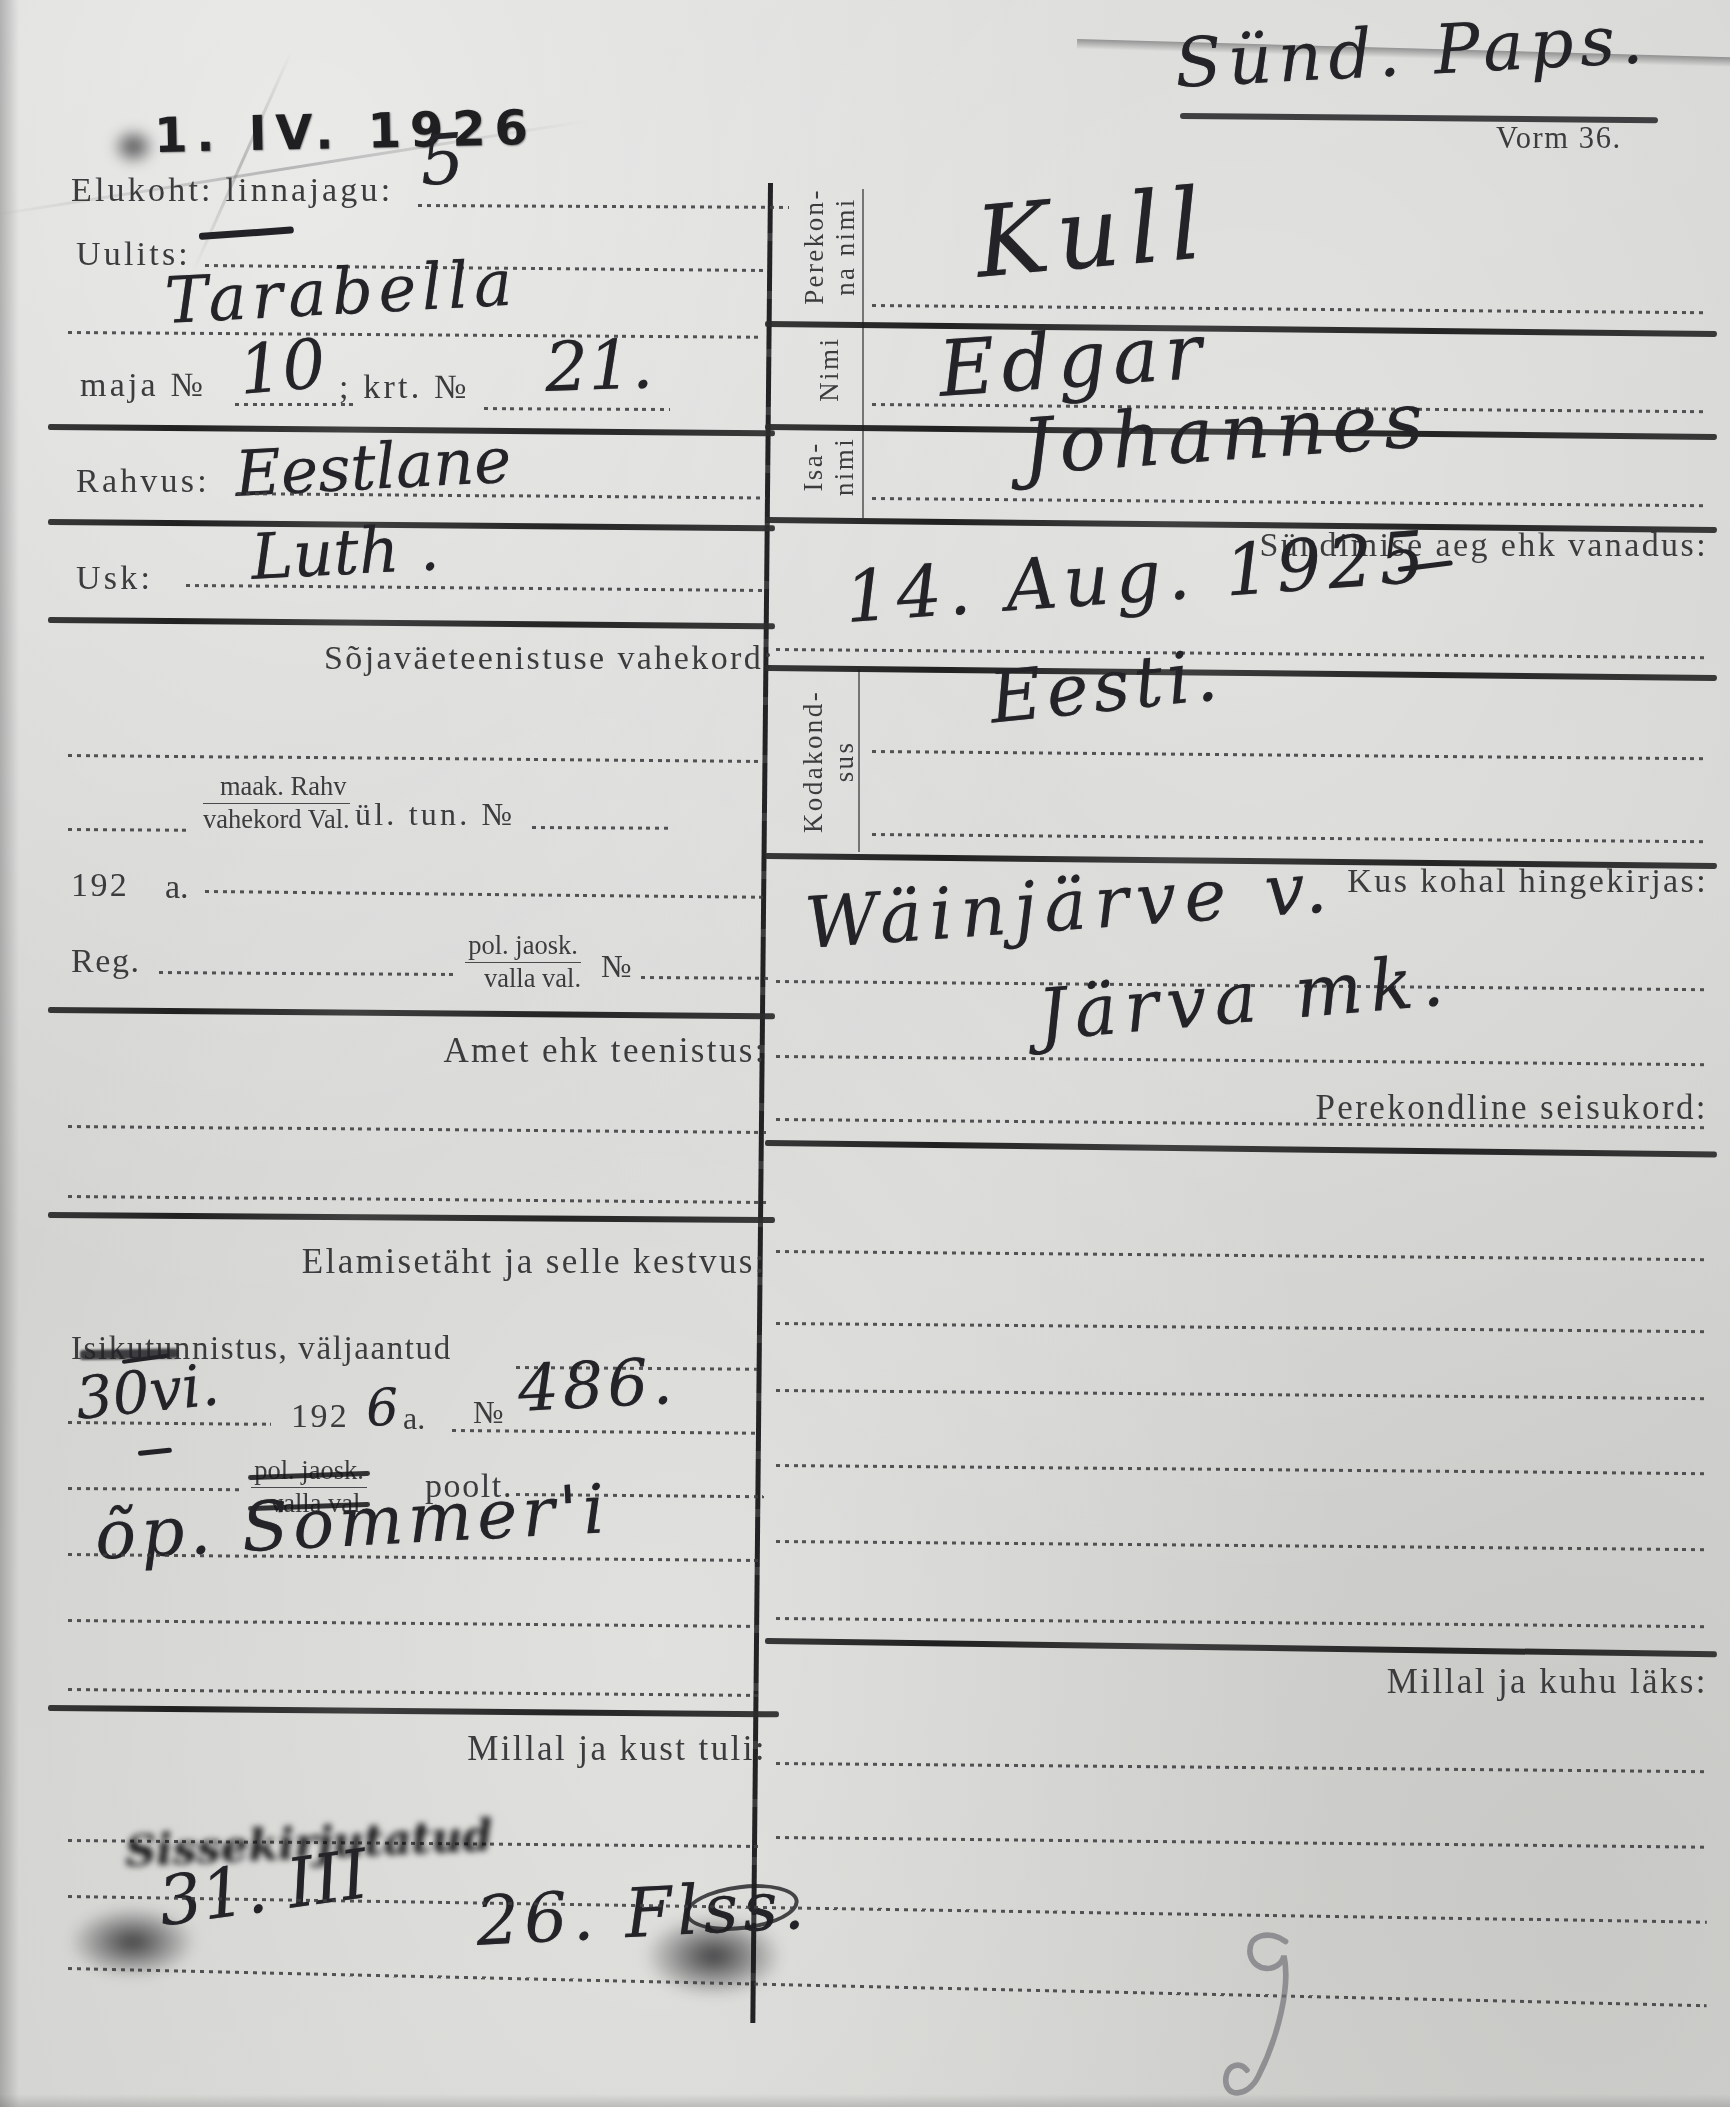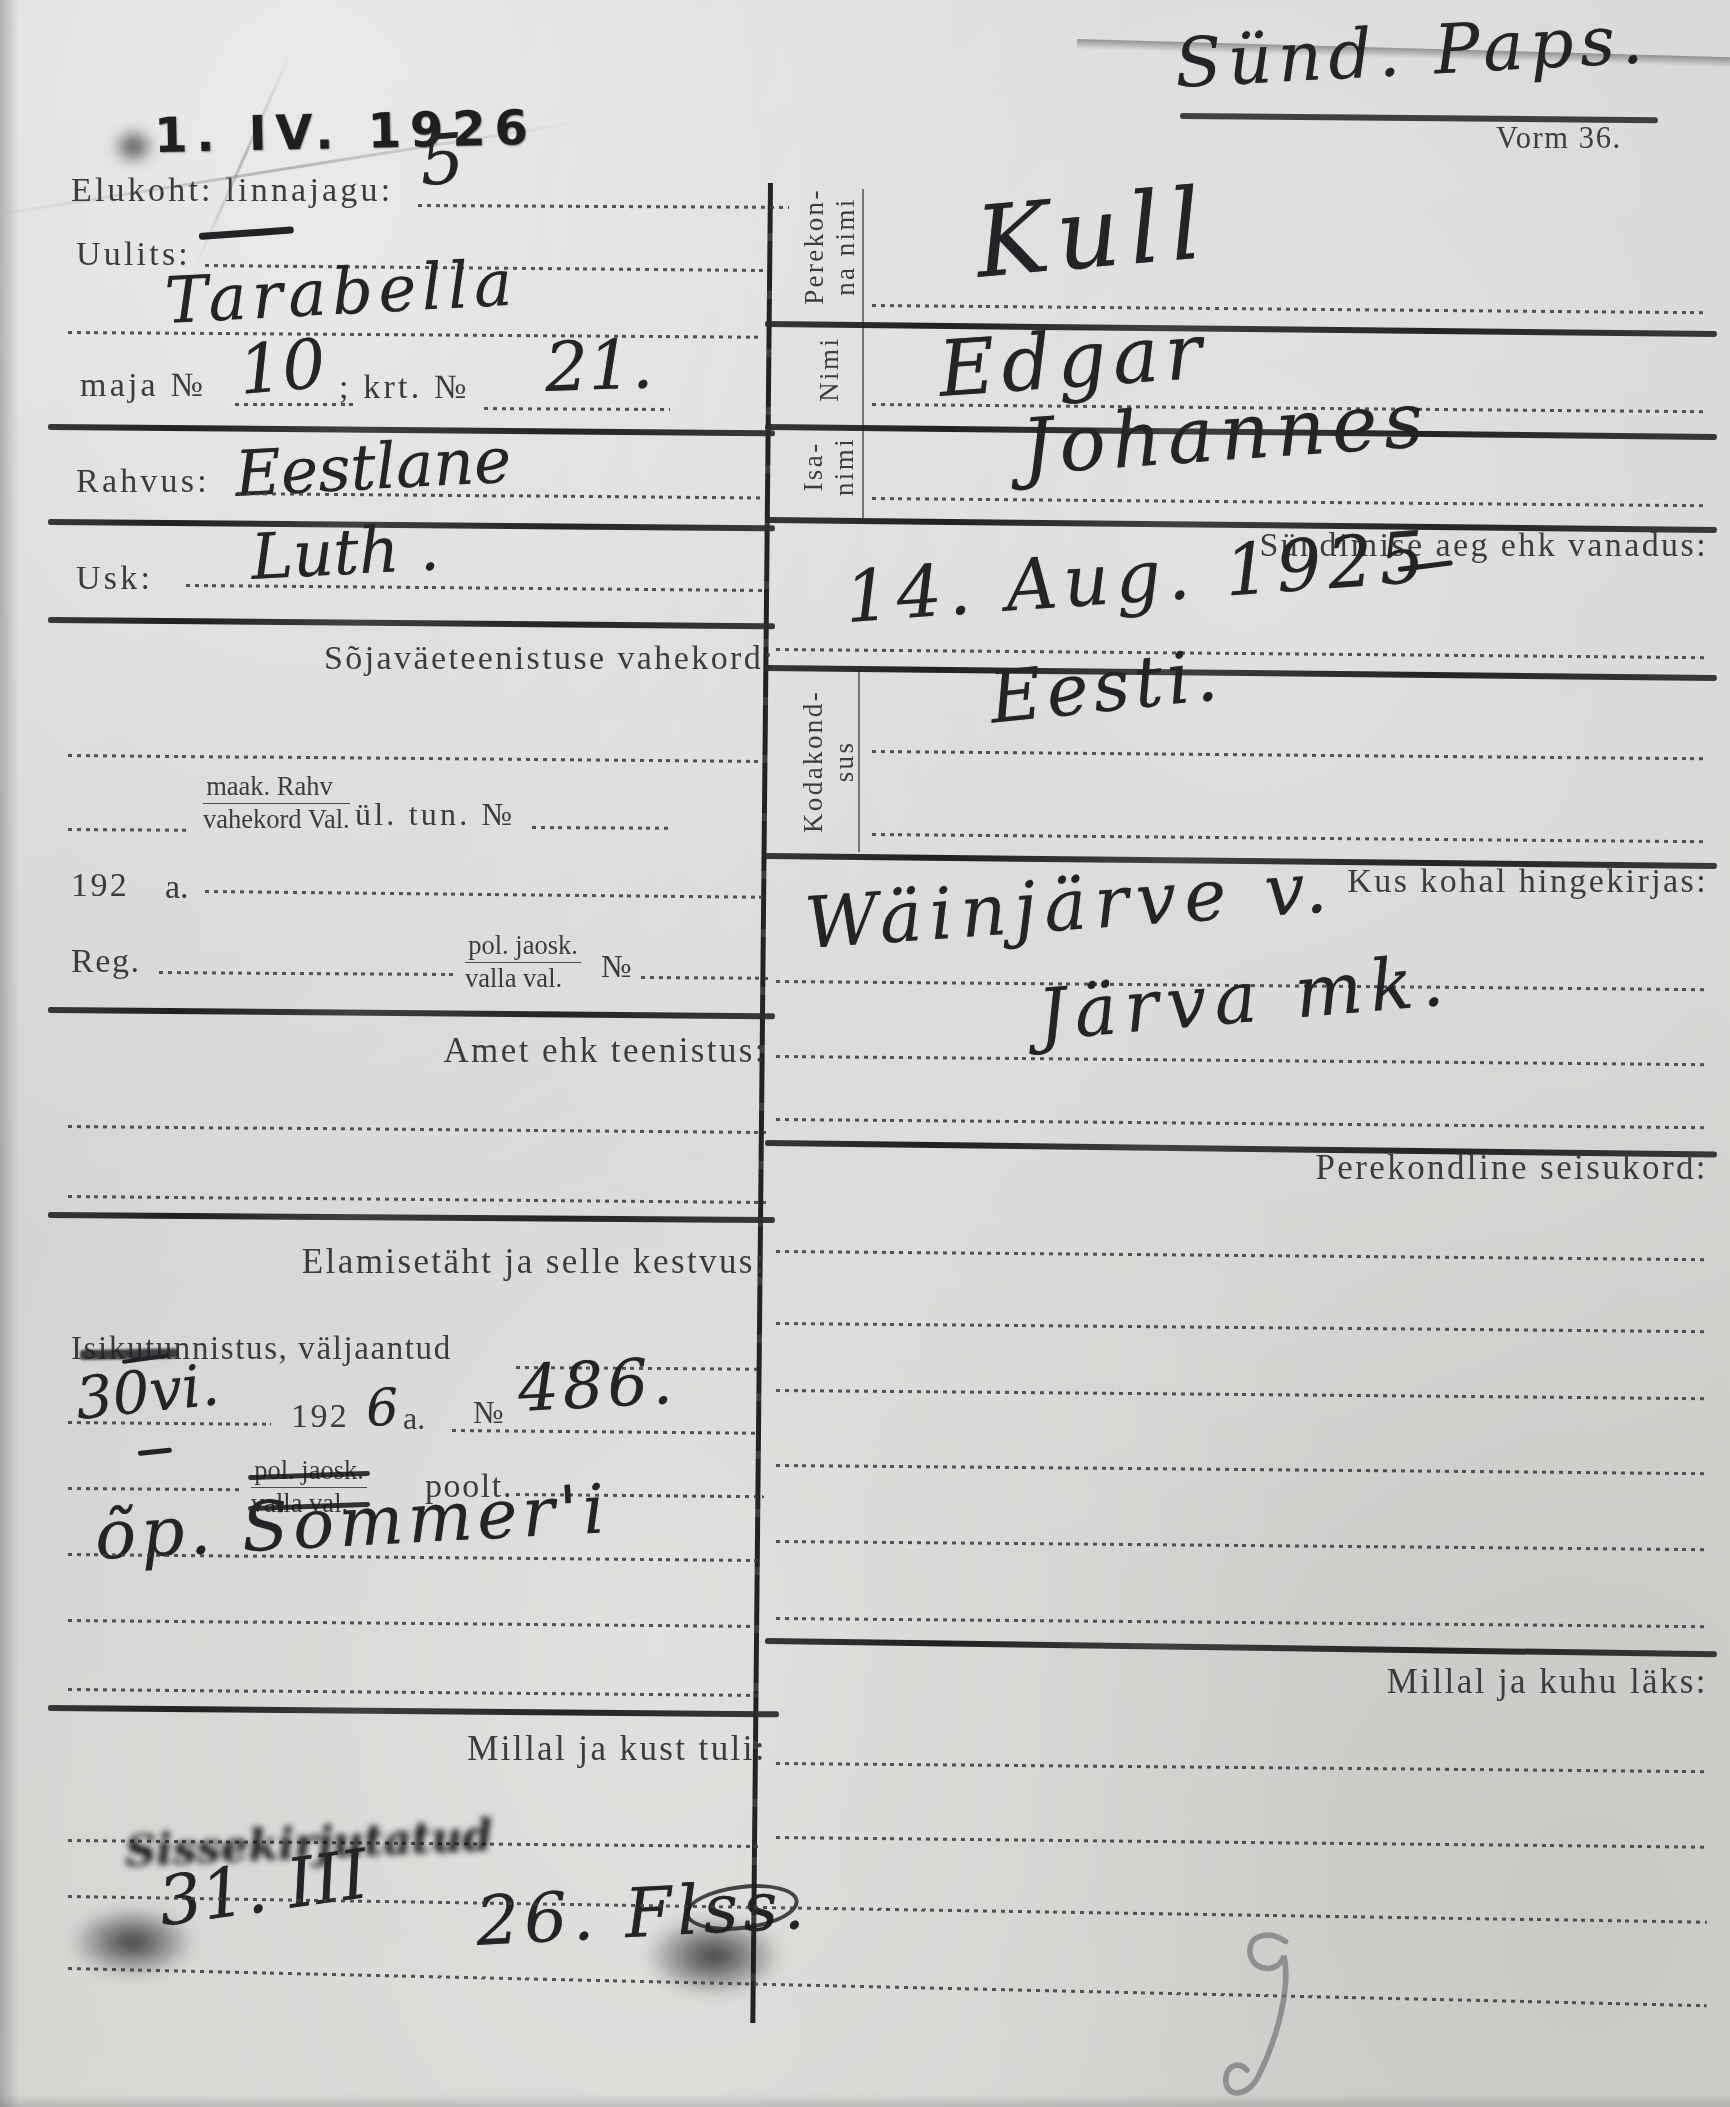--- a/index.html
+++ b/index.html
@@ -22,21 +22,21 @@
     text-shadow:0 0 0.8px rgba(35,35,40,.55);
   }
   .dl{height:3.2px;background:repeating-linear-gradient(90deg,rgba(62,62,64,.88) 0 4px,rgba(0,0,0,0) 4px 8.8px);transform-origin:left center;}
   .hd{height:5.6px;background:linear-gradient(90deg,#2b2b2b,#121212 18%,#343434 42%,#161616 70%,#2d2d2d);border-radius:2.4px;opacity:.93;transform-origin:left center;}
   .vr{width:2.4px;background:rgba(80,80,82,.75);}
   .vlabel{
     display:flex;flex-direction:column;justify-content:center;align-items:center;
     transform:rotate(-90deg);font-family:"Liberation Serif","DejaVu Serif",serif;
     color:#3c3c3e;font-size:27px;line-height:31px;letter-spacing:2.4px;white-space:nowrap;text-align:center;
   }
-  .fraction{display:inline-block;text-align:left;font-size:26.5px;line-height:29px;color:#3c3c3e;font-family:"Liberation Serif","DejaVu Serif",serif;}
+  .fraction{display:inline-block;text-align:right;font-size:26.5px;line-height:29px;color:#3c3c3e;font-family:"Liberation Serif","DejaVu Serif",serif;}
   .fraction .top{display:block;border-bottom:1.6px solid #4a4a4c;padding:0 3.2px 1.6px 3.2px;}
   .fraction .bot{display:block;padding-top:1.6px;}
   .struck .top,.struck .bot{position:relative;}
   .struck .top::after,.struck .bot::after{
     content:"";position:absolute;left:-3.2px;right:-3.2px;top:55%;height:4.8px;
     background:rgba(20,20,22,.85);transform:rotate(-2deg);border-radius:2.4px;filter:blur(0.5px);
   }
   .stamp{
     font-family:"DejaVu Sans",sans-serif;font-weight:bold;color:#1f1f22;
     letter-spacing:8.8px;white-space:nowrap;text-shadow:0.8px 0.8px 1.6px rgba(30,30,33,.5);
@@ -213,21 +213,21 @@
   <div class="abs hd" style="left:765px;top:853px;width:952px;transform:rotate(.6deg);"></div>
 
   <div class="abs pr hdr" style="left:776px;top:862px;width:932px;font-size:34px;">Kus kohal hingekirjas:</div>
   <div class="abs hw" style="left:805px;top:882px;font-size:71px;letter-spacing:8px;transform:rotate(-4deg);">Wäinjärve v.</div>
   <div class="abs dl" style="left:776px;top:980px;width:932px;transform:rotate(.5deg);"></div>
   <div class="abs hw" style="left:1038px;top:974px;font-size:71px;letter-spacing:8px;transform:rotate(-5deg);">Järva mk.</div>
   <div class="abs dl" style="left:776px;top:1055px;width:932px;transform:rotate(.5deg);"></div>
   <div class="abs dl" style="left:776px;top:1118px;width:932px;transform:rotate(.5deg);"></div>
   <div class="abs hd" style="left:765px;top:1140px;width:952px;transform:rotate(.7deg);"></div>
 
-  <div class="abs pr hdr" style="left:776px;top:1148px;width:932px;font-size:35px;">Perekondline seisukord:</div>
+  <div class="abs pr hdr" style="left:776px;top:1088px;width:932px;font-size:35px;">Perekondline seisukord:</div>
   <div class="abs dl" style="left:776px;top:1250px;width:932px;transform:rotate(.5deg);"></div>
   <div class="abs dl" style="left:776px;top:1322px;width:932px;transform:rotate(.5deg);"></div>
   <div class="abs dl" style="left:776px;top:1389px;width:932px;transform:rotate(.5deg);"></div>
   <div class="abs dl" style="left:776px;top:1464px;width:932px;transform:rotate(.5deg);"></div>
   <div class="abs dl" style="left:776px;top:1540px;width:932px;transform:rotate(.5deg);"></div>
   <div class="abs dl" style="left:776px;top:1617px;width:932px;transform:rotate(.5deg);"></div>
   <div class="abs hd" style="left:765px;top:1638px;width:952px;transform:rotate(.8deg);"></div>
 
   <div class="abs pr hdr" style="left:776px;top:1662px;width:932px;font-size:35px;">Millal ja kuhu läks:</div>
   <div class="abs dl" style="left:776px;top:1762px;width:932px;transform:rotate(.5deg);"></div>

